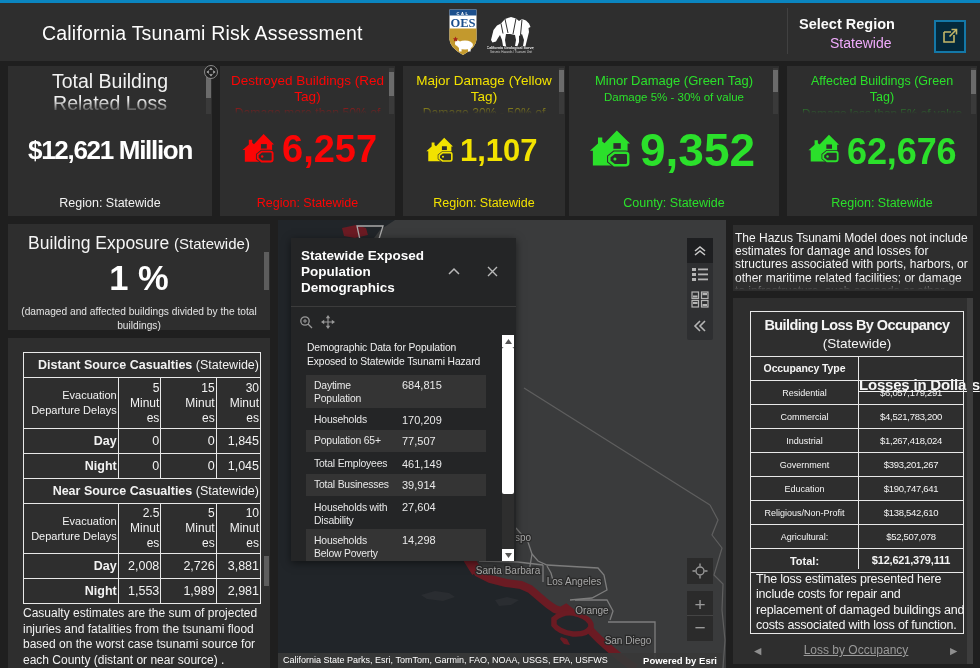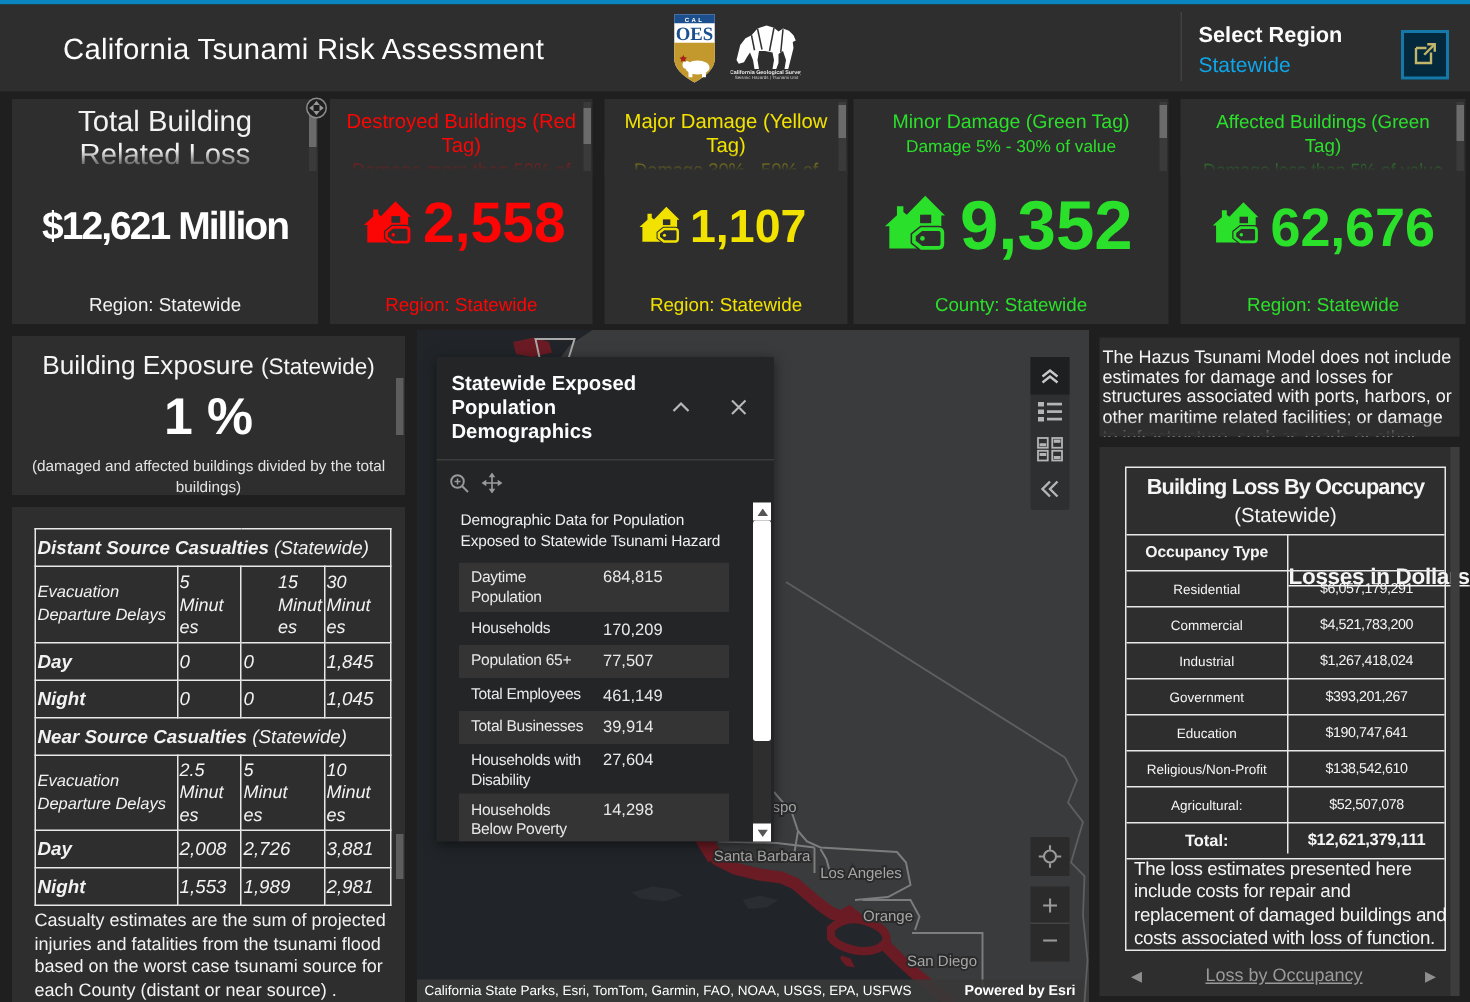--- a/index.html
+++ b/index.html
@@ -41,21 +41,21 @@
     <path d="M29 5.5 L26 21"></path>
     <path d="M35 6.5 L33.5 22"></path>
     <path d="M14 10.5 L16 20.5"></path>
   </g>
   <text x="24" y="36.4" font-size="3.6" fill="#e8e8e8" text-anchor="middle" font-weight="bold">California Geological Survey</text>
   <text x="24" y="39.8" font-size="3" fill="#cfcfcf" text-anchor="middle">Seismic Hazards | Tsunami Unit</text>
 </svg>
 
 <div class="abs" style="left:787px;top:8px;width:1px;height:46px;background:#414141;"></div>
 <div class="abs nw" style="left:799px;top:16px;font-size:14.5px;font-weight:bold;color:#fbfbfb;">Select Region</div>
-<div class="abs nw" style="left:799px;top:35px;font-size:14px;color:#0ea5e9;">Statewide</div>
+<div class="abs nw" style="left:830px;top:35px;font-size:14px;color:#f0abfc;">Statewide</div>
 <div class="abs" style="left:934px;top:20px;width:32px;height:33px;background:#04293c;border:2px solid #1478a8;"></div>
 <svg class="abs" style="left:941px;top:27px;" width="18" height="18" viewBox="0 0 18 18">
   <path d="M3 5 h7 M3 5 v10 h10 v-7" stroke="#c3b668" stroke-width="1.6" fill="none"></path>
   <path d="M8.5 9.5 L15 3" stroke="#c3b668" stroke-width="1.6"></path>
   <path d="M10.5 2.5 h5 v5" stroke="#c3b668" stroke-width="1.6" fill="none"></path>
 </svg>
 
 <div class="panel" style="left:8px;top:66px;width:204px;height:150px;"></div>
 <div class="abs ctr" style="left:8px;top:70px;width:204px;font-size:19.5px;color:#f2f2f2;line-height:22px;height:46px;overflow:hidden;">Total Building<br>Related Loss</div>
 <div class="abs" style="left:8px;top:100px;width:204px;height:17px;background:linear-gradient(rgba(46,46,46,0),rgba(46,46,46,1) 80%);"></div>
@@ -65,21 +65,21 @@
 <div class="panel" style="left:220px;top:66px;width:175px;height:150px;"></div>
 <div class="abs ctr" style="left:220px;top:73px;width:175px;font-size:13.5px;color:#fb0505;line-height:16px;height:41px;overflow:hidden;">Destroyed Buildings (Red Tag)<br><span style="font-size:12.2px;">Damage more than 50% of value</span></div>
 <div class="abs" style="left:220px;top:101px;width:175px;height:15px;background:linear-gradient(rgba(46,46,46,0),rgba(46,46,46,1) 85%);"></div>
 <svg class="abs" style="left:241px;top:133px;" width="33" height="31" viewBox="0 0 43 37.5">
   <path d="M29.5 0 L16.9 13.1 L14.6 11.2 L14.6 7.2 L10.2 7.2 L10.2 13.4 L2 20.8 L5 20.8 L5 36 L40.5 36 L40.5 13.5 L43 13.5 Z" fill="#fb0505"></path>
   <rect x="26" y="13" width="7.6" height="5.8" fill="#2e2e2e"></rect>
   <path d="M27 22.8 L38.6 22.8 Q41.2 22.8 41.2 25.4 L41.2 33 Q41.2 35.6 38.6 35.6 L27 35.6 L21.8 31.5 L21.8 27 Z" fill="none" stroke="#2e2e2e" stroke-width="4.6"></path>
   <path d="M27 22.8 L38.6 22.8 Q41.2 22.8 41.2 25.4 L41.2 33 Q41.2 35.6 38.6 35.6 L27 35.6 L21.8 31.5 L21.8 27 Z" fill="#2e2e2e" stroke="#fb0505" stroke-width="2.5"></path>
   <circle cx="27.6" cy="29.2" r="1.6" fill="#fb0505"></circle>
 </svg>
-<div class="abs nw" style="left:282px;top:128px;font-size:38px;font-weight:bold;color:#fb0505;">2,558</div>
+<div class="abs nw" style="left:282px;top:128px;font-size:38px;font-weight:bold;color:#fb0505;">6,257</div>
 <div class="abs ctr nw" style="left:220px;top:196px;width:175px;font-size:12.5px;color:#fb0505;">Region: Statewide</div>
 
 <div class="panel" style="left:403px;top:66px;width:162px;height:150px;"></div>
 <div class="abs ctr" style="left:403px;top:73px;width:162px;font-size:13.5px;color:#f2e200;line-height:16px;height:41px;overflow:hidden;">Major Damage (Yellow Tag)<br><span style="font-size:12.2px;">Damage 30% - 50% of<br>value</span></div>
 <div class="abs" style="left:403px;top:101px;width:162px;height:15px;background:linear-gradient(rgba(46,46,46,0),rgba(46,46,46,1) 85%);"></div>
 <svg class="abs" style="left:425px;top:136px;" width="28" height="28" viewBox="0 0 43 37.5">
   <path d="M29.5 0 L16.9 13.1 L14.6 11.2 L14.6 7.2 L10.2 7.2 L10.2 13.4 L2 20.8 L5 20.8 L5 36 L40.5 36 L40.5 13.5 L43 13.5 Z" fill="#f2e200"></path>
   <rect x="26" y="13" width="7.6" height="5.8" fill="#2e2e2e"></rect>
   <path d="M27 22.8 L38.6 22.8 Q41.2 22.8 41.2 25.4 L41.2 33 Q41.2 35.6 38.6 35.6 L27 35.6 L21.8 31.5 L21.8 27 Z" fill="none" stroke="#2e2e2e" stroke-width="4.6"></path>
   <path d="M27 22.8 L38.6 22.8 Q41.2 22.8 41.2 25.4 L41.2 33 Q41.2 35.6 38.6 35.6 L27 35.6 L21.8 31.5 L21.8 27 Z" fill="#2e2e2e" stroke="#f2e200" stroke-width="2.5"></path>
@@ -134,21 +134,21 @@
  </g>
 </svg>
 
 <div class="panel" style="left:8px;top:224px;width:262px;height:106px;"></div>
 <div class="abs ctr nw" style="left:8px;top:233px;width:262px;color:#f5f5f5;"><span style="font-size:17.5px;">Building Exposure </span><span style="font-size:15px;">(Statewide)</span></div>
 <div class="abs ctr nw" style="left:8px;top:259px;width:262px;font-size:34.5px;font-weight:bold;color:#fff;">1 %</div>
 <div class="abs ctr" style="left:8px;top:305px;width:262px;font-size:10.2px;color:#e3e3e3;line-height:13.5px;">(damaged and affected buildings divided by the total<br>buildings)</div>
 <div class="abs" style="left:264px;top:252px;width:5px;height:38px;background:#5d5d5d;"></div>
 
 <div class="panel" style="left:8px;top:338px;width:262px;height:330px;"></div>
-<table class="abs" style="left:23px;top:352px;width:238px;border-collapse:collapse;color:#f2f2f2;font-size:12.5px;text-align:left;font-style:italic;" cellspacing="0">
+<table class="abs" style="left:23px;top:352px;width:238px;border-collapse:collapse;color:#f2f2f2;font-size:12.5px;text-align:right;" cellspacing="0">
  <tbody>
         <tr>
           <td colspan="4" style="border:1px solid #e8e8e8;height:25px;white-space:nowrap;"><span style="font-size:12.5px;font-weight:bold;">Distant Source Casualties</span> <span style="font-size:12.5px;">(Statewide)</span></td>
         </tr>
  <tr>
   <td style="border:1px solid #e8e8e8;width:101px;height:51px;font-size:11px;line-height:15px;">Evacuation<br>Departure Delays</td>
   <td style="border:1px solid #e8e8e8;width:44px;line-height:15px;font-size:12px;">5<br>Minut<br>es</td>
   <td style="border:1px solid #e8e8e8;width:45px;line-height:15px;font-size:12px;padding-left:24px;">15<br>Minut<br>es</td>
   <td style="border:1px solid #e8e8e8;width:46px;line-height:15px;font-size:12px;">30<br>Minut<br>es</td>
  </tr>

